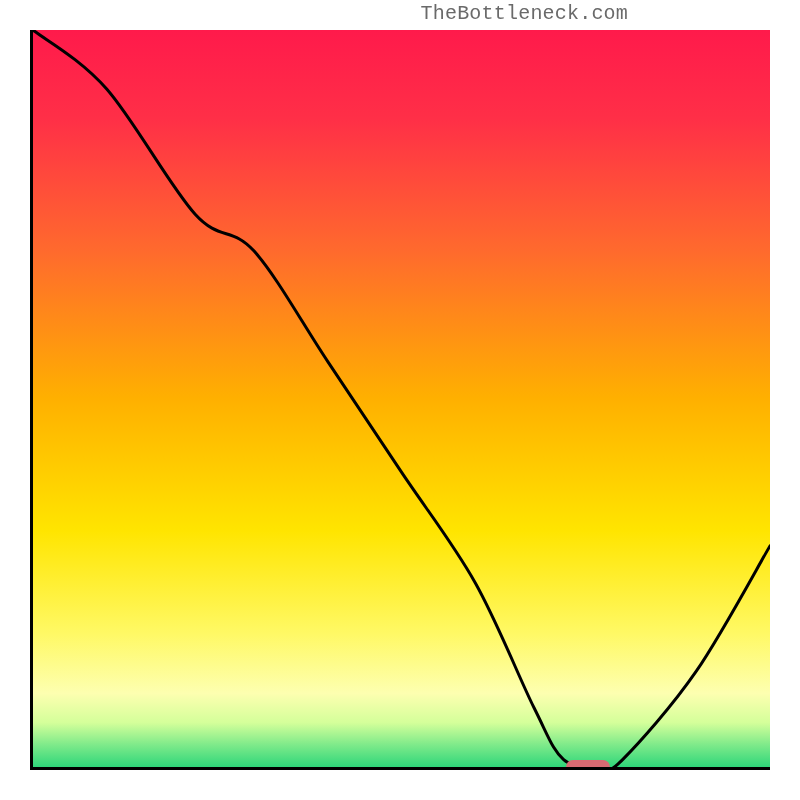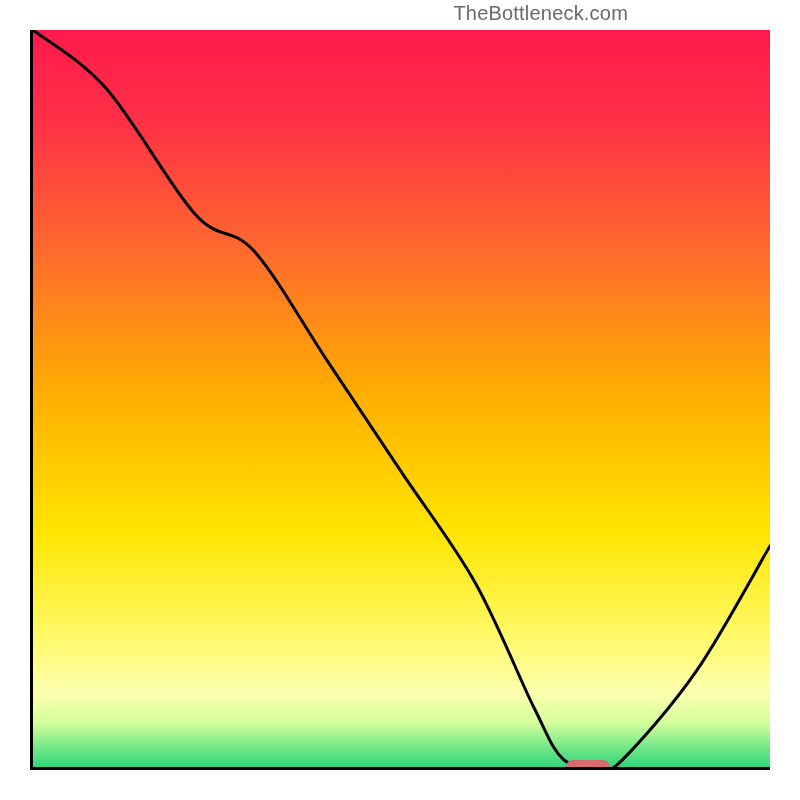--- a/index.html
+++ b/index.html
@@ -1,17 +1,17 @@
 <!DOCTYPE html>
 <html><head>
 <meta charset="utf-8">
 <style>
   * { margin: 0; padding: 0; box-sizing: border-box; }
   body { width: 800px; height: 800px; overflow: hidden; background: #fff; position: relative; font-family: Arial, sans-serif; }
-  .chart-container { width: 636px; height: 800px; position: relative; }
+  .chart-container { width: 636px; height: 800px; position: relative; font-family: Liberation Mono, monospace; }
   .watermark {
     position: absolute;
     top: 2px;
     right: 8px;
     color: #6a6a6a;
     font-size: 20px;
     font-weight: 500;
     letter-spacing: 0.2px;
     z-index: 10;
   }

